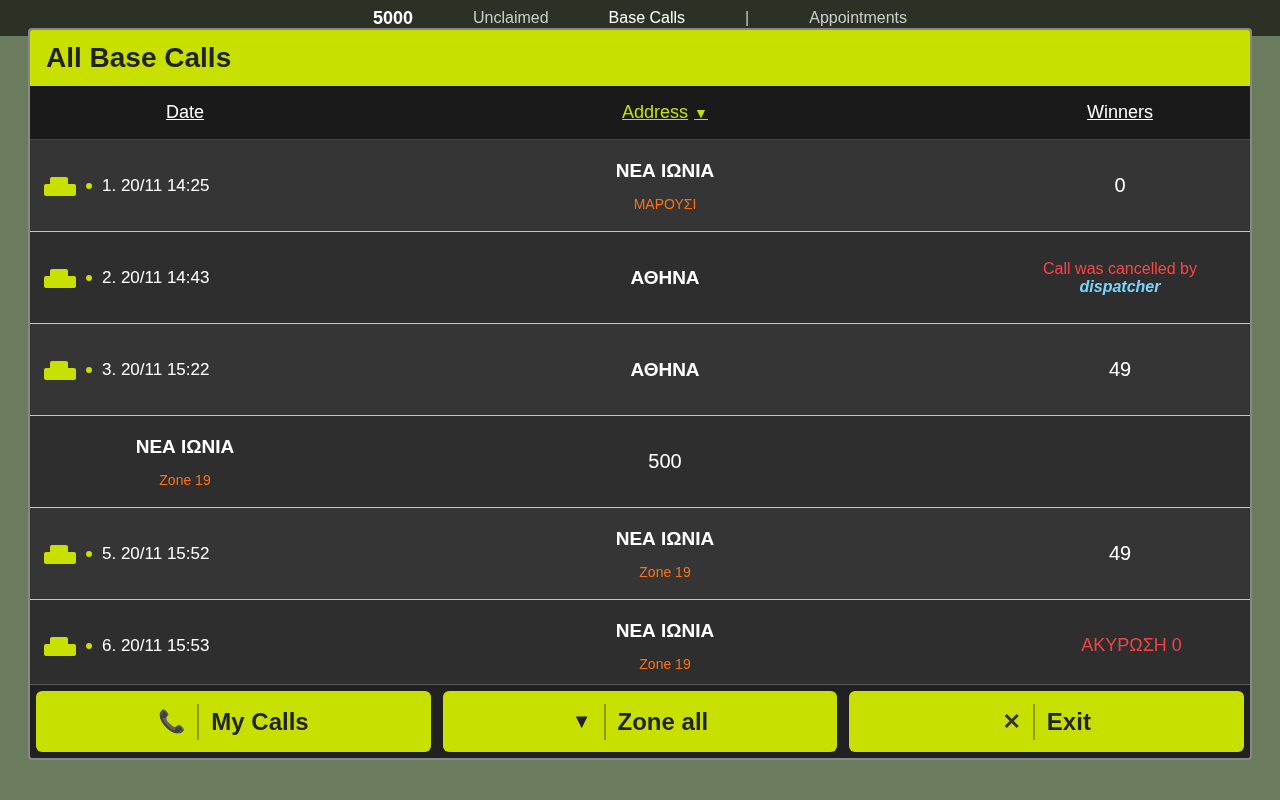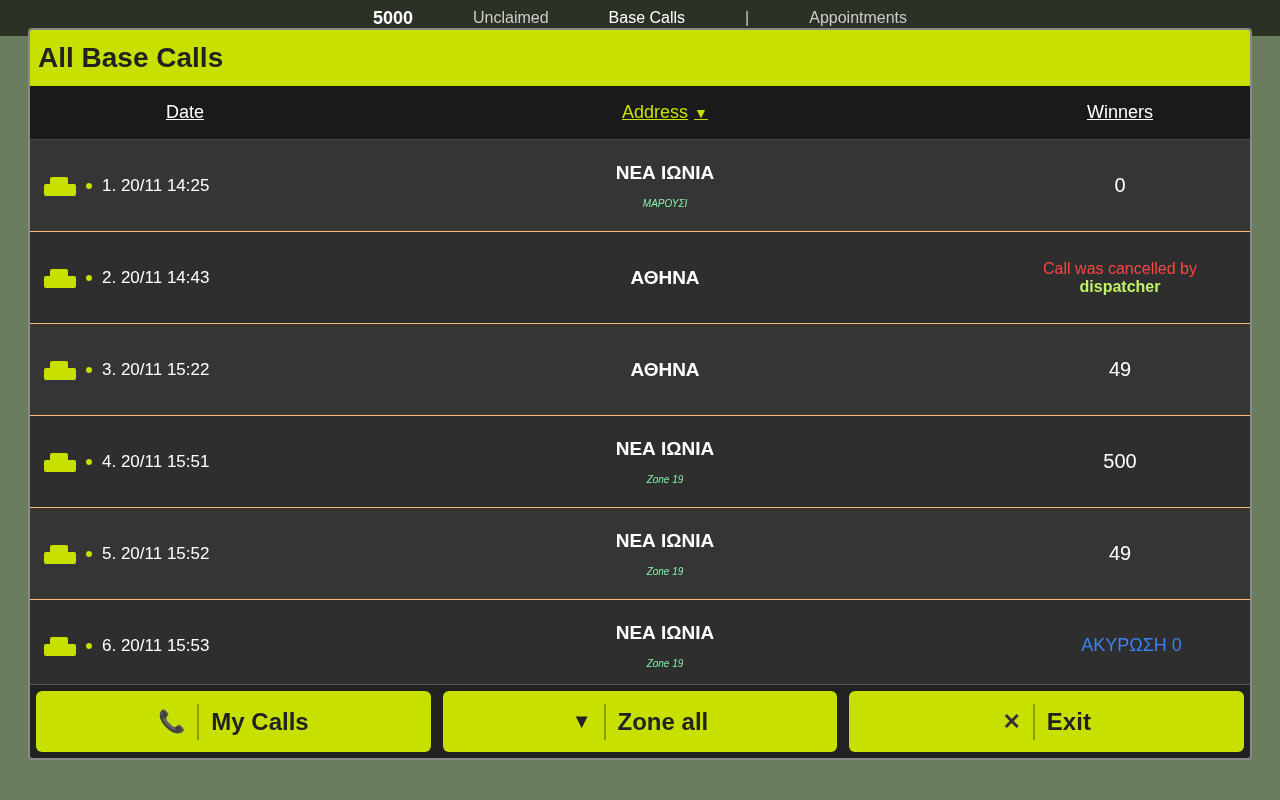--- a/index.html
+++ b/index.html
@@ -54,21 +54,21 @@
       display: flex;
       flex-direction: column;
     }
 
     
     .panel-title {
       background: #c8e000;
       color: #222;
       font-size: 28px;
       font-weight: bold;
-      padding: 12px 8px;
+      padding: 12px 16px;
       border-radius: 2px 2px 0 0;
     }
 
     
     .table-header {
       display: grid;
       grid-template-columns: 310px 1fr 260px;
       background: #1a1a1a;
       border-bottom: 1px solid #444;
     }
@@ -132,41 +132,41 @@
     .td.address-col {
       flex-direction: column;
       gap: 14px;
     }
     .addr-main {
       font-size: 19px;
       font-weight: bold;
       color: #fff;
     }
     .addr-sub {
-      font-size: 10px;
-      color: #86efac;
-      font-style: italic;
+      font-size: 14px;
+      color: #f97316;
     }
 
     .td.winners-col {
       font-size: 20px;
       color: #fff;
     }
 
     .cancelled-text {
       color: #ff4444;
       font-size: 16px;
       text-align: center;
     }
     .cancelled-text .dispatcher {
-      color: #bef264;
+      color: #7dd3fc;
       font-weight: bold;
+      font-style: italic;
     }
     .akyrosi-text {
-      color: #3b82f6;
+      color: #ef4444;
       font-size: 18px;
       margin-left: 23px;
     }
 
     
     .bottom-bar {
       display: grid;
       grid-template-columns: 1fr 1fr 1fr;
       gap: 0;
       border-top: 1px solid #555;
@@ -271,30 +271,20 @@
         <span style="width:6px;height:6px;background:#c8e000;border-radius:50%;display:inline-block;"></span>
         <span>3. 20/11 15:22</span>
       </div>
       <div class="td address-col">
         <span class="addr-main">ΑΘΗΝΑ</span>
       </div>
       <div class="td winners-col">49</div>
     </div>
 
     <div class="table-row">
-      <div class="td date-col">
-        <span class="taxi-icon">
-          <svg width="32" height="20" viewBox="0 0 32 20">
-              <rect x="0" y="8" width="32" height="12" fill="#c8e000" rx="2"></rect>
-              <rect x="6" y="1" width="18" height="9" fill="#c8e000" rx="2"></rect>
-            </svg>
-        </span>
-        <span style="width:6px;height:6px;background:#c8e000;border-radius:50%;display:inline-block;"></span>
-        <span>4. 20/11 15:51</span>
-      </div>
       <div class="td address-col">
         <span class="addr-main">ΝΕΑ ΙΩΝΙΑ</span>
         <span class="addr-sub">Zone 19</span>
       </div>
       <div class="td winners-col">500</div>
     </div>
 
     <div class="table-row">
       <div class="td date-col">
         <span class="taxi-icon">

